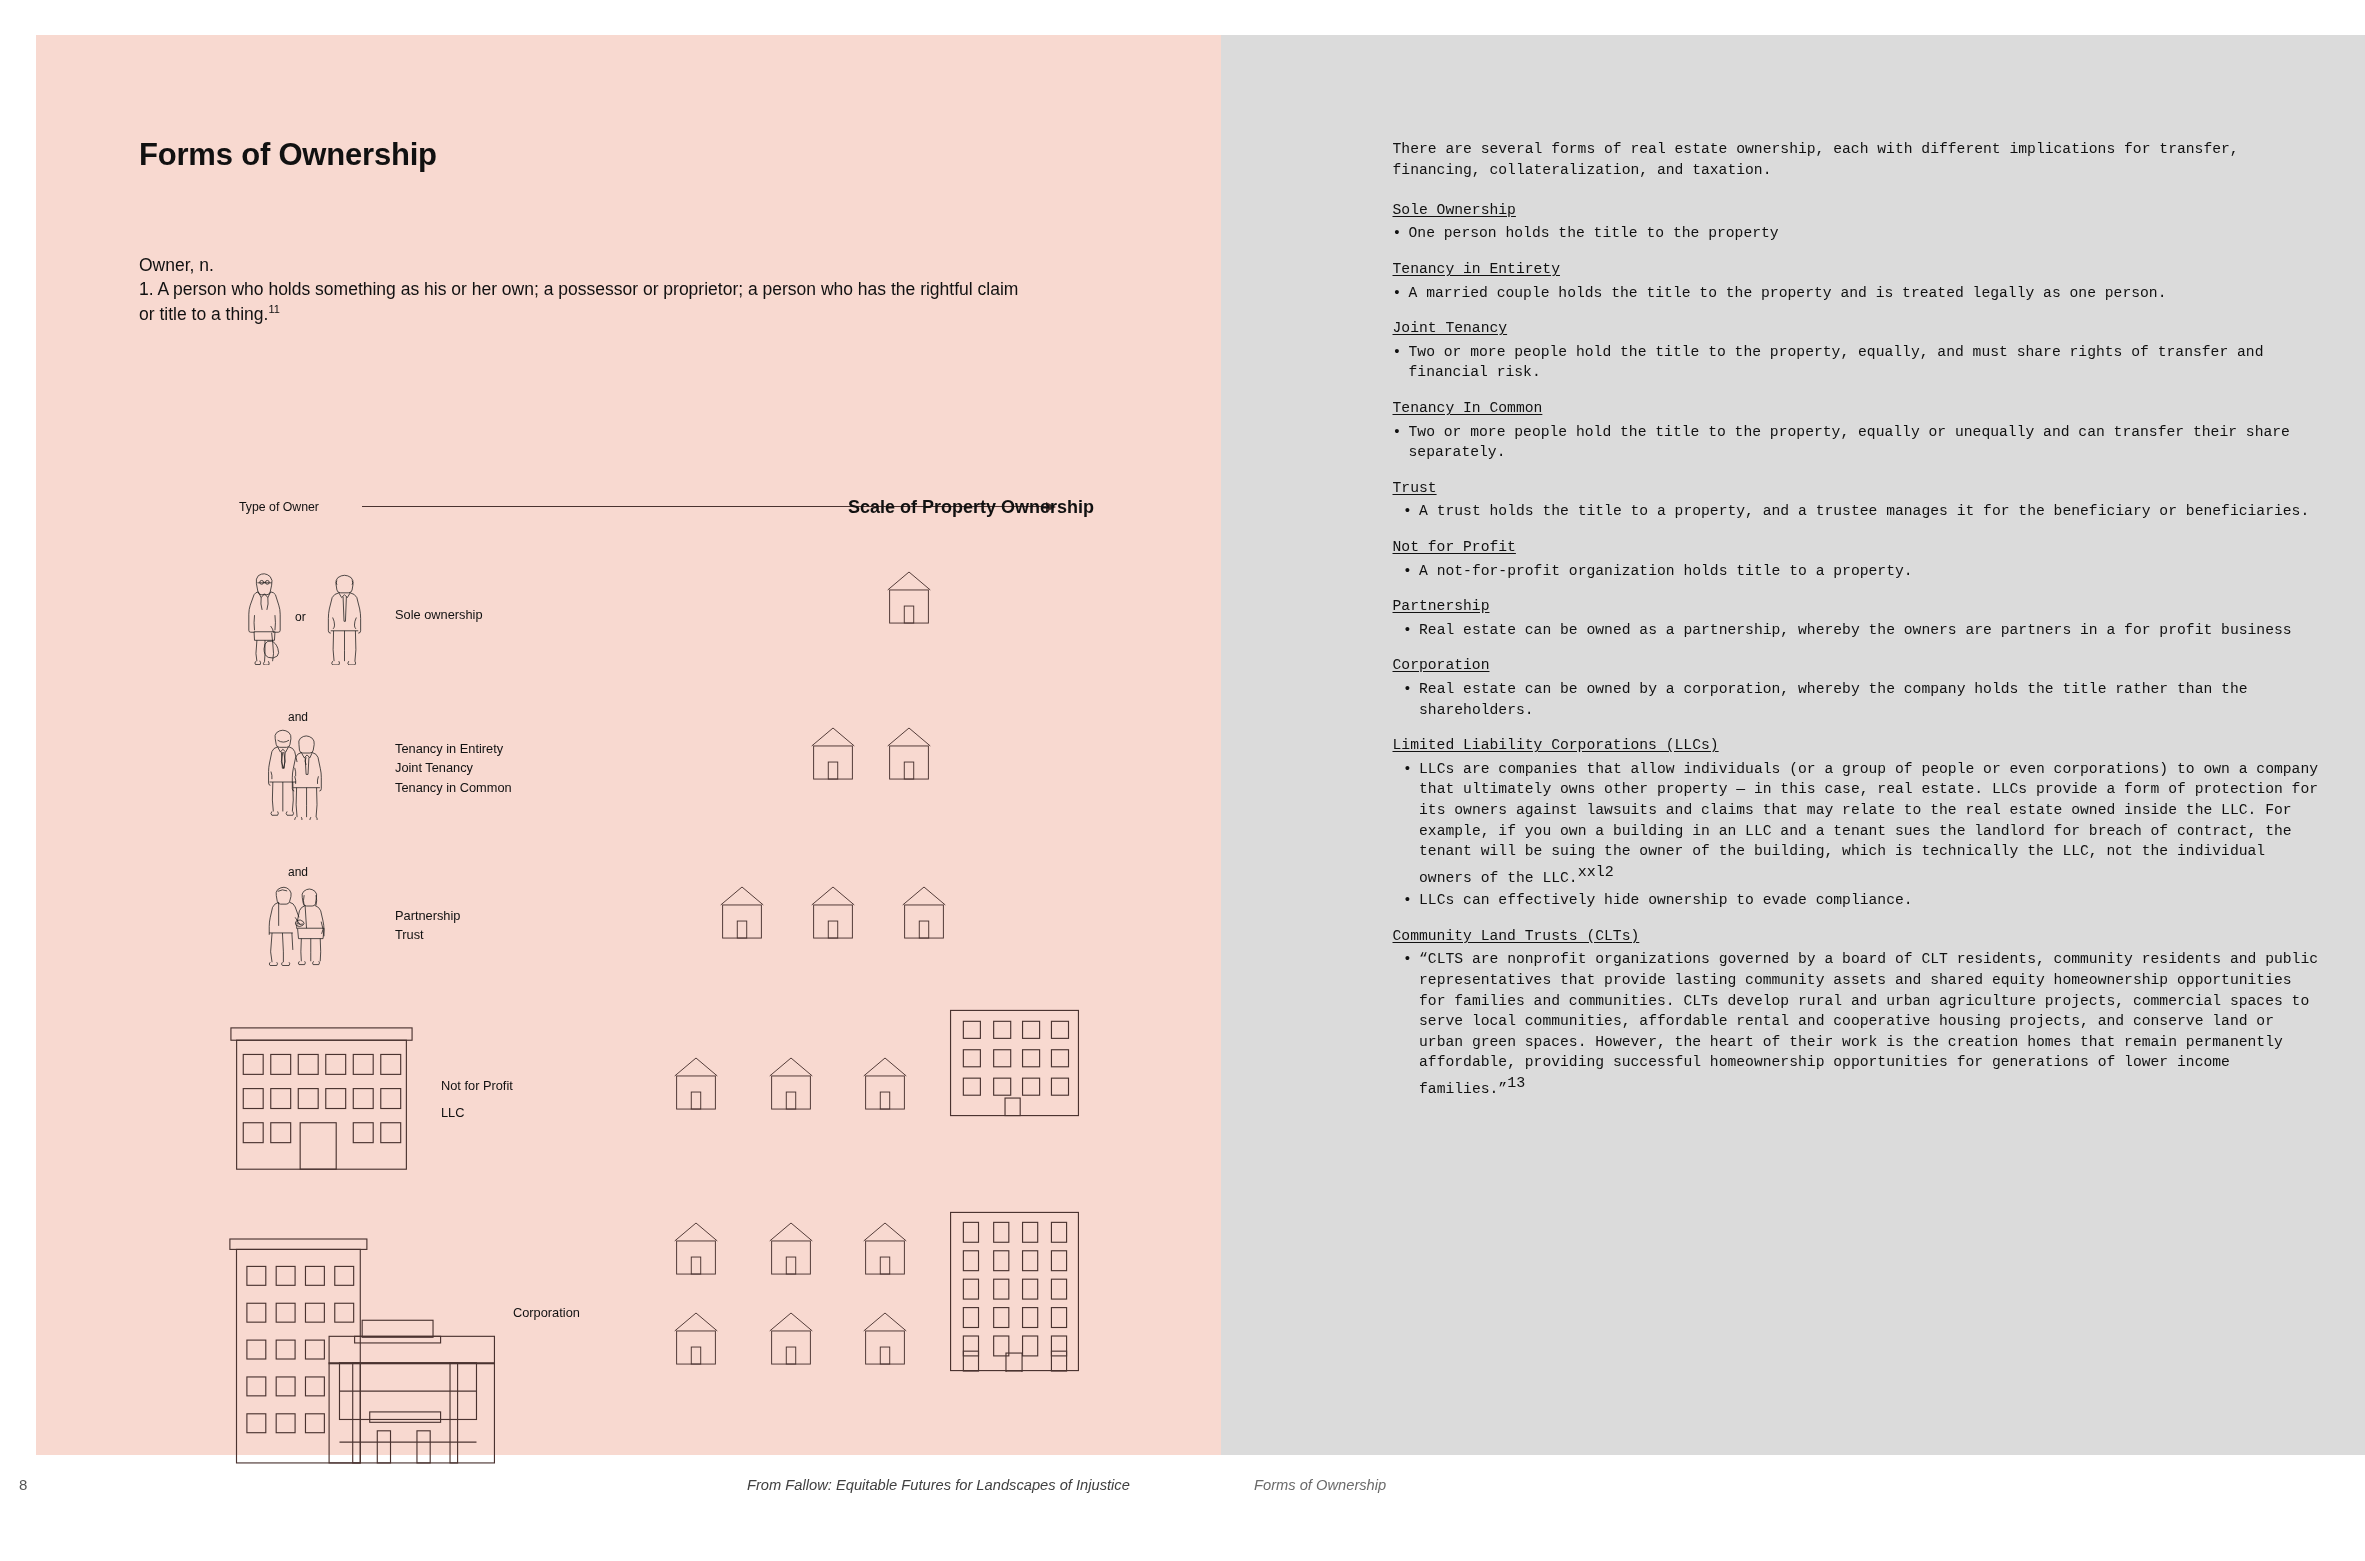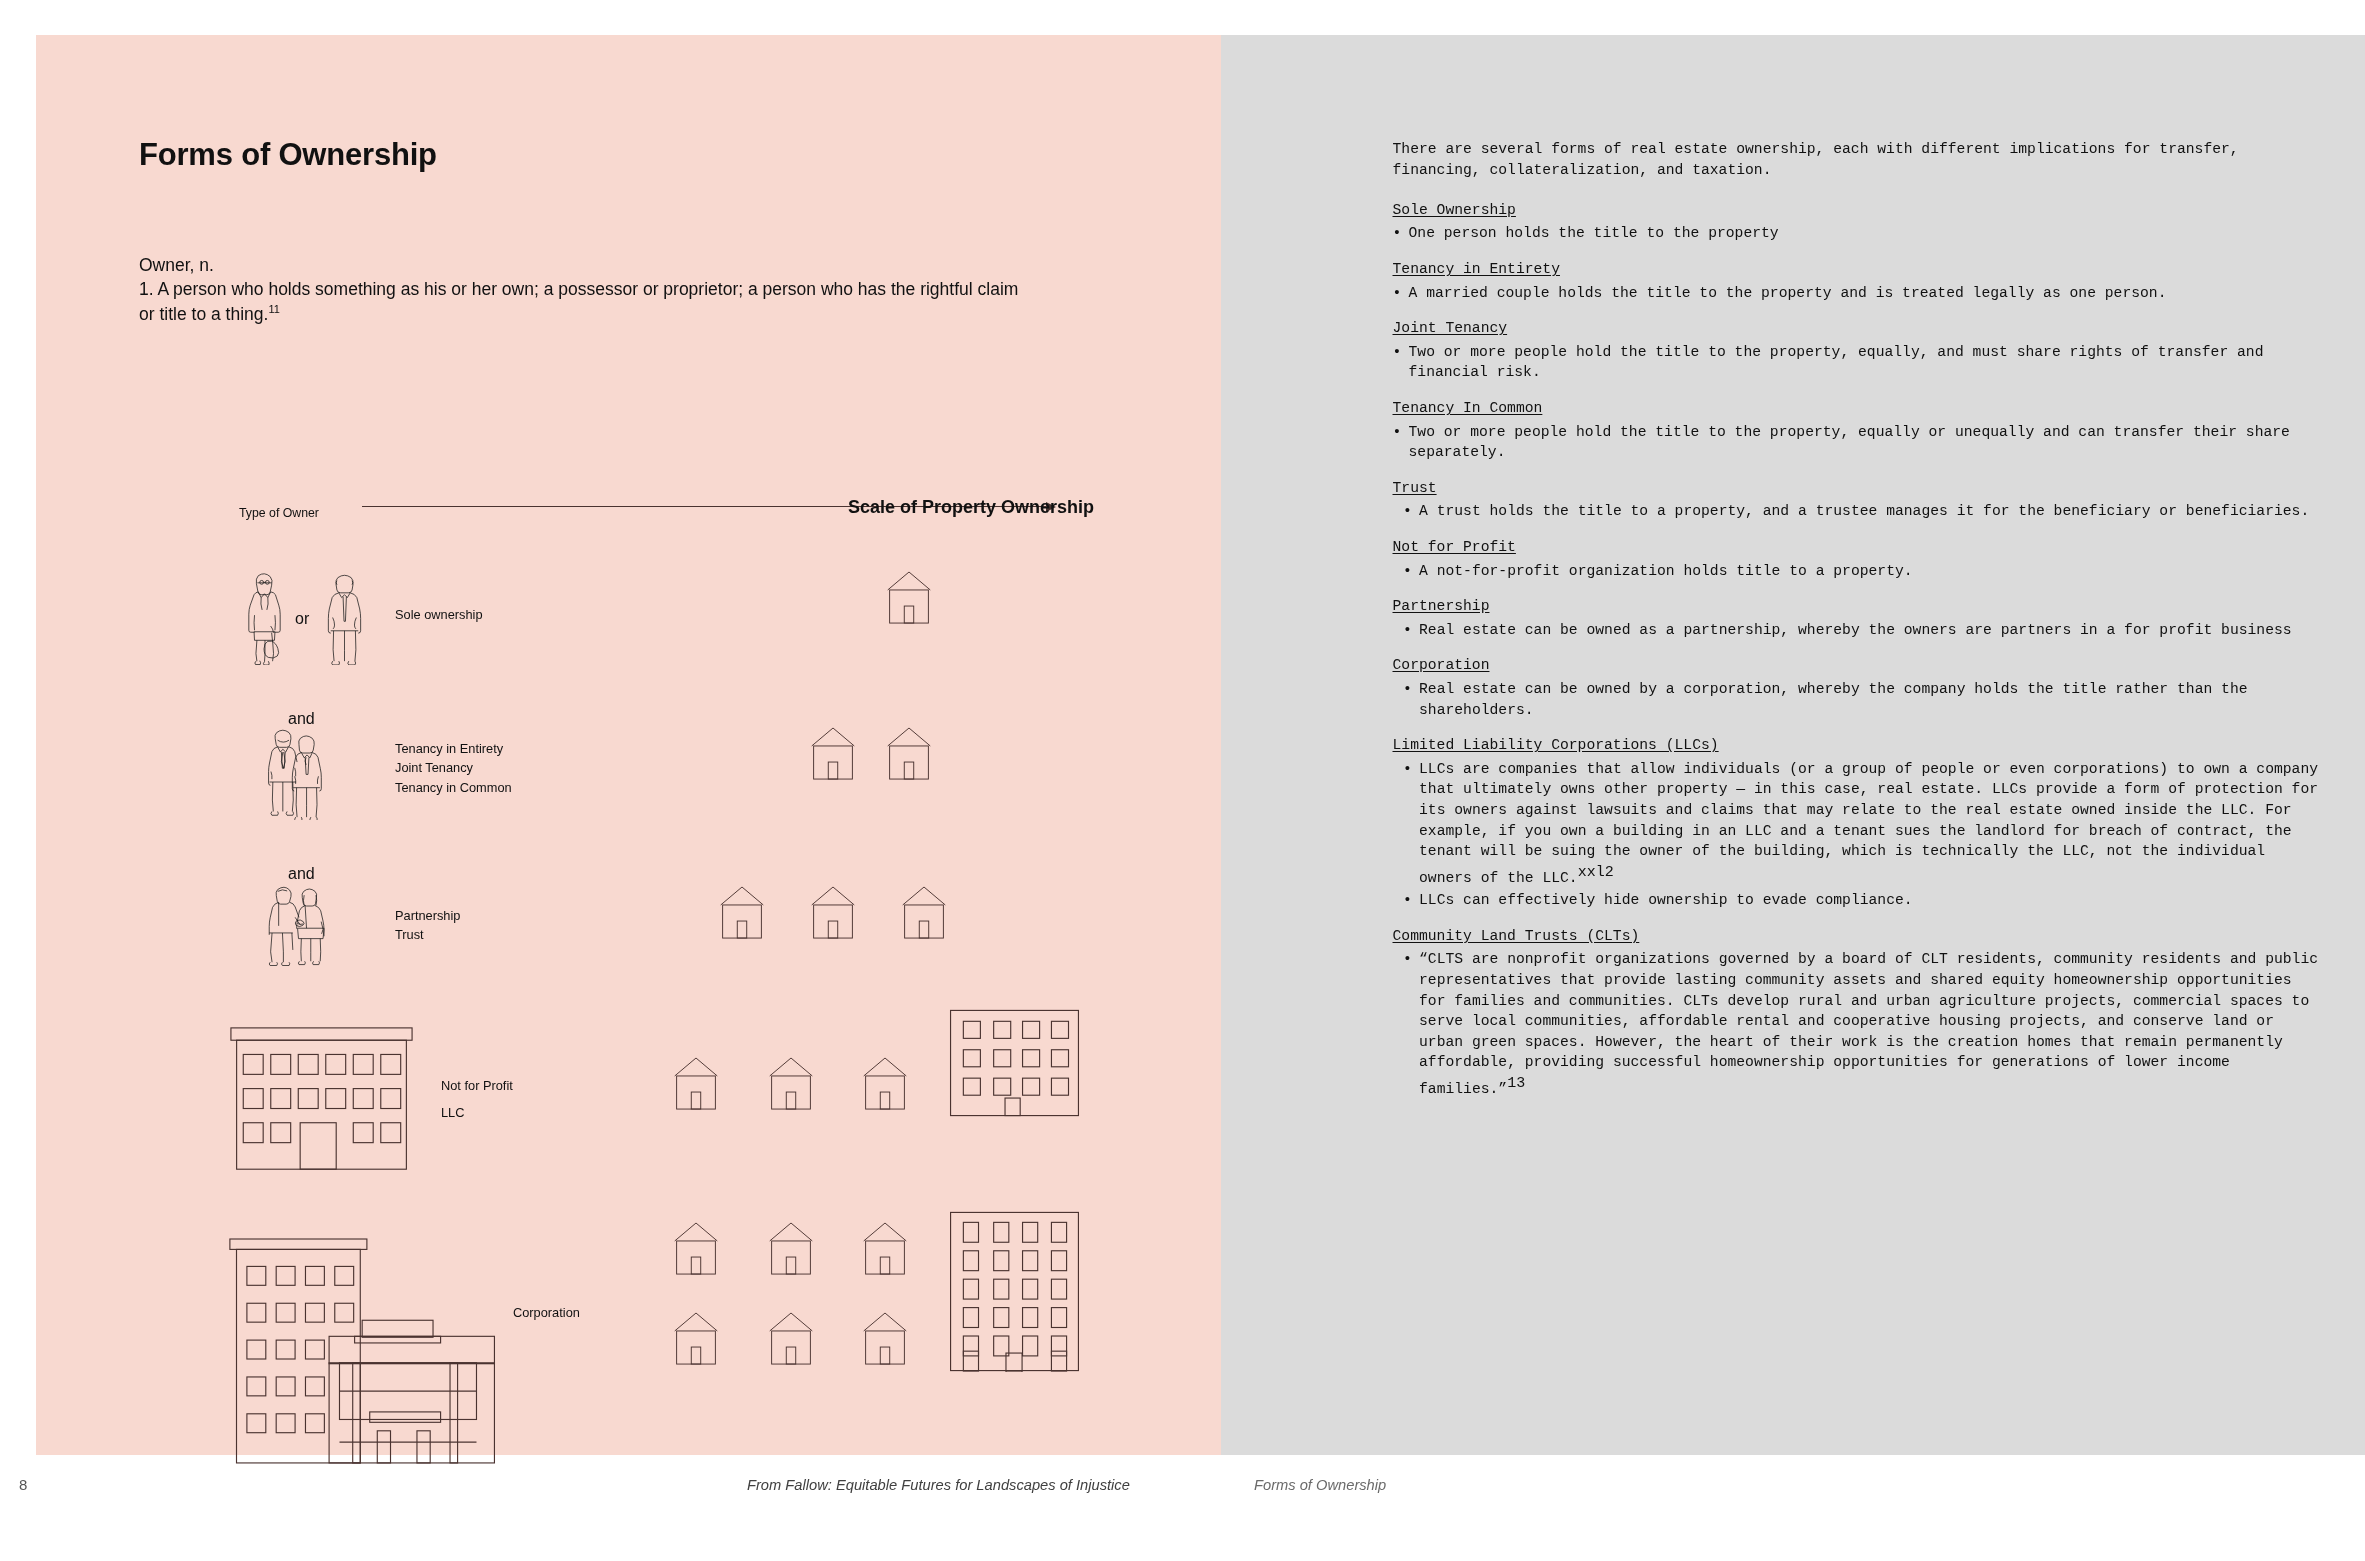--- a/index.html
+++ b/index.html
@@ -63,21 +63,21 @@
   .axis-wrap {
     position: absolute;
     left: 203px;
     top: 461px;
     width: 852px;
     height: 19px;
   }
   .axis-label-left {
     position: absolute;
     left: 0;
-    top: 10px;
+    top: 4px;
     font-size: 12.3px;
     color: #111111;
     white-space: nowrap;
   }
   .axis-line {
     position: absolute;
     left: 123px;
     top: 10.4px;
     width: 686px;
     height: 0;
@@ -97,21 +97,21 @@
     position: absolute;
     left: 609px;
     top: 0.9px;
     font-size: 18px;
     color: #111111;
     white-space: nowrap;
     font-weight: bold;
   }
   .conn-word {
     position: absolute;
-    font-size: 16px;
+    font-size: 12px;
     color: #111111;
   }
   .row-labels {
     position: absolute;
     font-size: 12.8px;
     line-height: 1.52;
     color: #111111;
     white-space: nowrap;
   }
 

